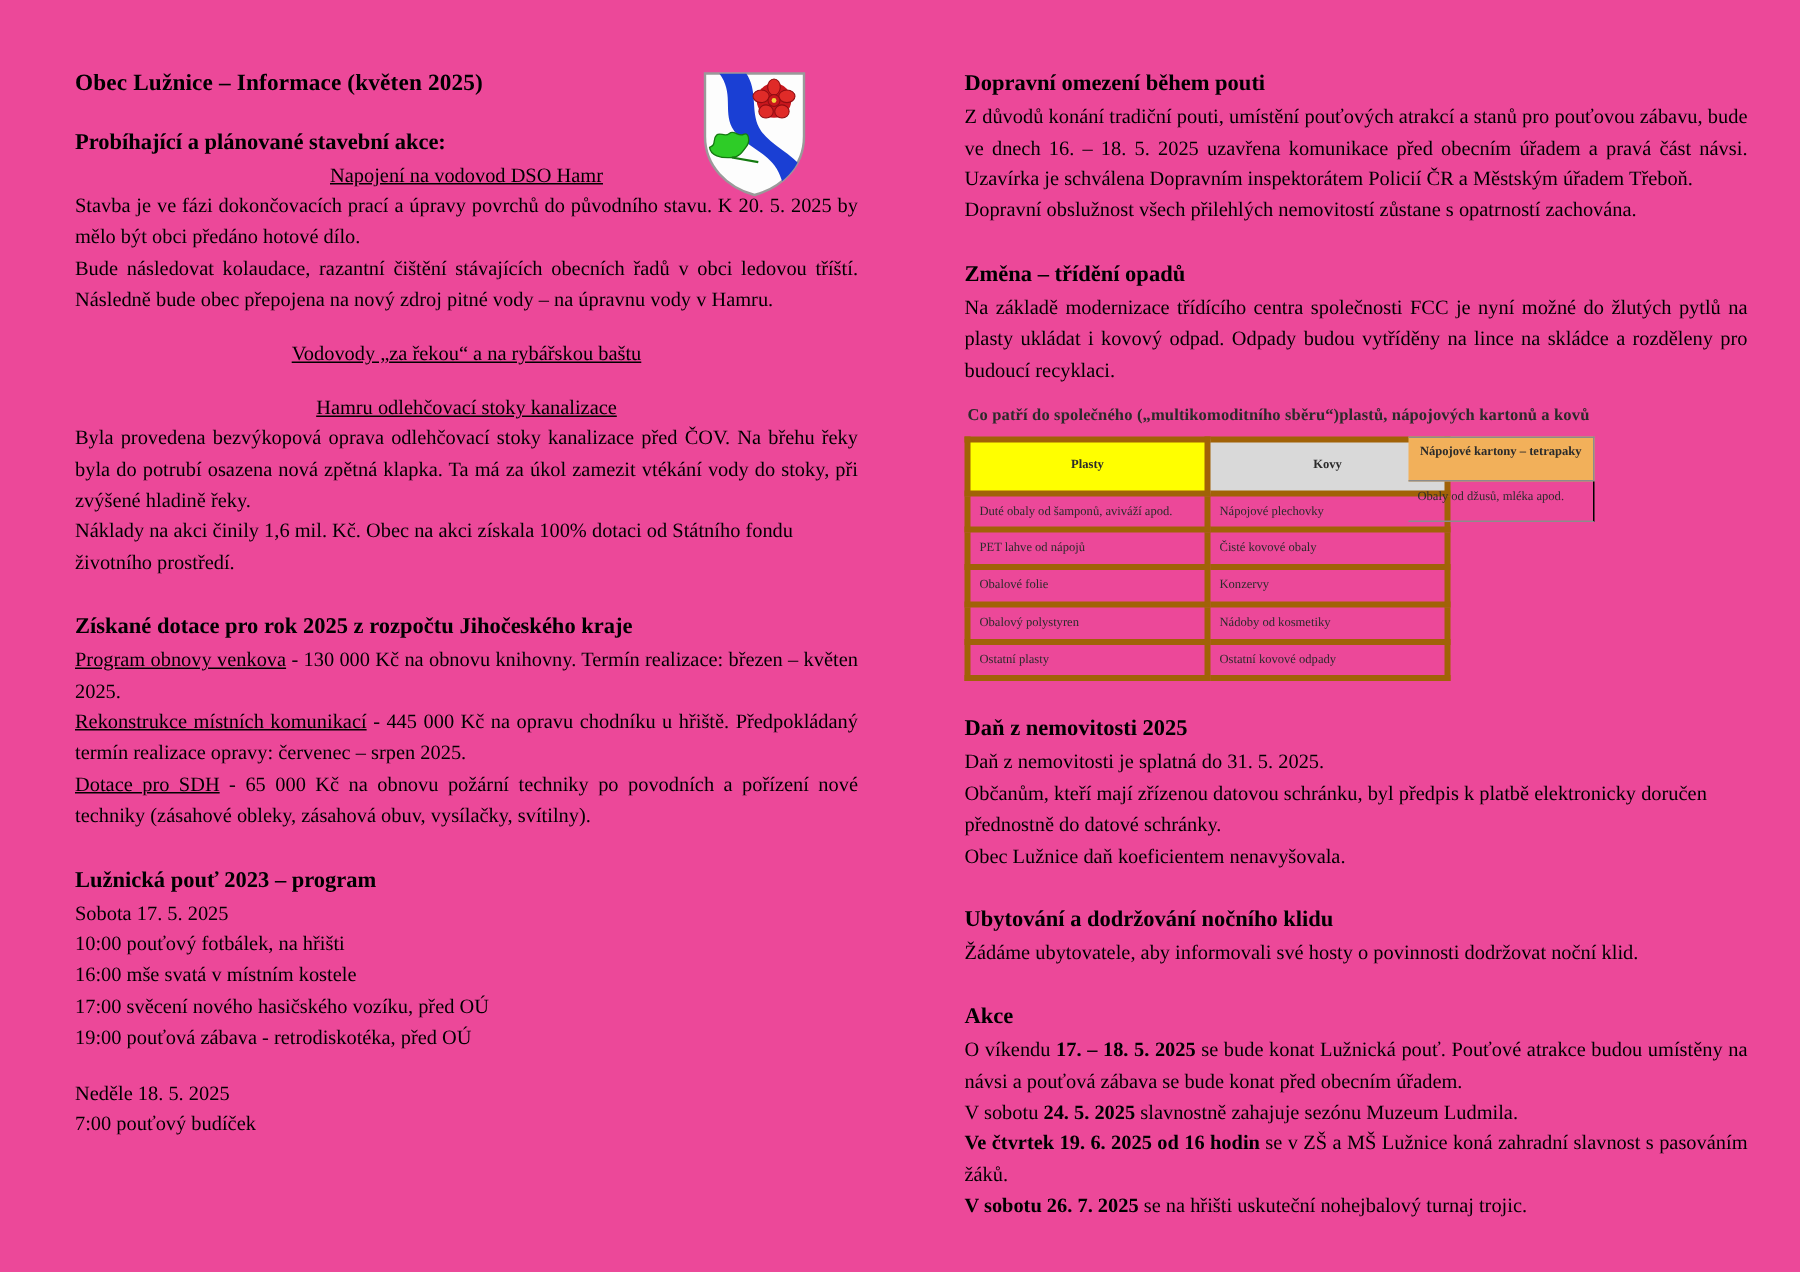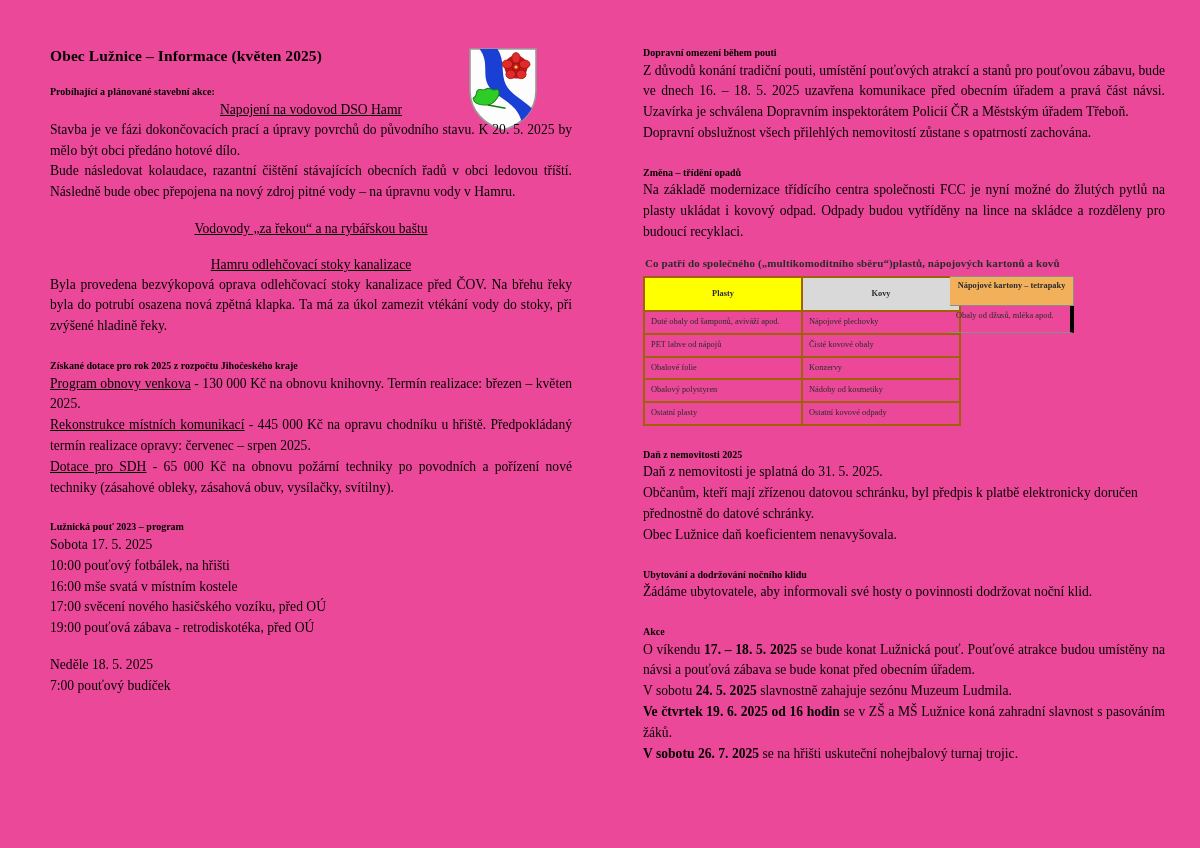--- a/index.html
+++ b/index.html
@@ -25,21 +25,21 @@
   .col-right { left: 643px; width: 522px; }
 
   h1.doc-title {
     font-size: 15.5px;
     font-weight: bold;
     margin: 0 0 20px 0;
     line-height: 1.25;
     letter-spacing: 0.1px;
   }
   h2.sec-head {
-    font-size: 10px;
+    font-size: 15px;
     font-weight: bold;
     margin: 0;
     line-height: 1.46;
   }
   h3.sub-head {
     font-size: 13.6px;
     font-weight: normal;
     text-decoration: underline;
     margin: 0;
     line-height: 1.46;
@@ -82,60 +82,60 @@
     letter-spacing: 0.1px;
   }
   table.waste {
     border-collapse: collapse;
     width: 296px;
     table-layout: fixed;
     font-size: 8.4px;
     color: #2b2b2b;
   }
   table.waste td, table.waste th {
-    border: 2px solid #a16207;
+    border: 4px solid #a16207;
     padding: 5px 6px;
     vertical-align: middle;
     text-align: left;
     font-weight: normal;
     line-height: 1.28;
   }
   table.waste thead th {
     text-align: center;
     font-weight: bold;
     padding: 5px 4px;
   }
   .th-plast { background: #FFFF00; }
   .th-kovy  { background: #D9D9D9; }
   .c1 { width: 148px; height: 22px; }
   .c2 { width: 148px; }
 
   
   .third-col {
     position: absolute;
-    left: 307px;
+    left: 296px;
     top: 0;
     width: 124px;
     font-size: 8.4px;
     color: #2b2b2b;
   }
   .third-head {
     background: #F2B05A;
     border: 1px solid #8c8c8c;
     border-left: none;
     text-align: center;
     font-weight: bold;
     padding: 4px 4px;
     line-height: 1.28;
     box-sizing: border-box;
     height: 30px;
   }
   .third-cell {
     border-bottom: 1px solid #8c8c8c;
-    border-right: 4px solid #000000;
+    border-right: 1px solid #000000;
     padding: 5px 6px;
     line-height: 1.28;
     box-sizing: border-box;
     height: 27px;
   }
   .tbl-inner { position: relative; }
 </style>
 </head>
 <body>
 
@@ -185,20 +185,21 @@
     <p class="body-text">Bude následovat kolaudace, razantní čištění stávajících obecních řadů v obci ledovou tříští. Následně bude obec přepojena na nový zdroj pitné vody – na úpravnu vody v Hamru.</p>
 
     <div class="gap-md"></div>
 
     <h3 class="sub-head">Vodovody „za řekou“ a na rybářskou baštu</h3>
 
     <div class="gap-md"></div>
 
     <h3 class="sub-head">Hamru odlehčovací stoky kanalizace</h3>
     <p class="body-text">Byla provedena bezvýkopová oprava odlehčovací stoky kanalizace před ČOV. Na břehu řeky byla do potrubí osazena nová zpětná klapka. Ta má za úkol zamezit vtékání vody do stoky, při zvýšené hladině řeky.</p>
+    <p class="body-text noj">Náklady na akci činily 1,6 mil. Kč. Obec na akci získala 100% dotaci od Státního fondu životního prostředí.</p>
 
     <div class="gap-lg"></div>
 
     <h2 class="sec-head">Získané dotace pro rok 2025 z rozpočtu Jihočeského kraje</h2>
 
     <p class="body-text">
       <span class="u">Program obnovy venkova</span><span> - 130 000 Kč na obnovu knihovny. Termín realizace: březen – květen 2025.</span>
     </p>
     <p class="body-text">
       <span class="u">Rekonstrukce místních komunikací</span><span> - 445 000 Kč na opravu chodníku u hřiště. Předpokládaný termín realizace opravy: červenec – srpen 2025.</span>

